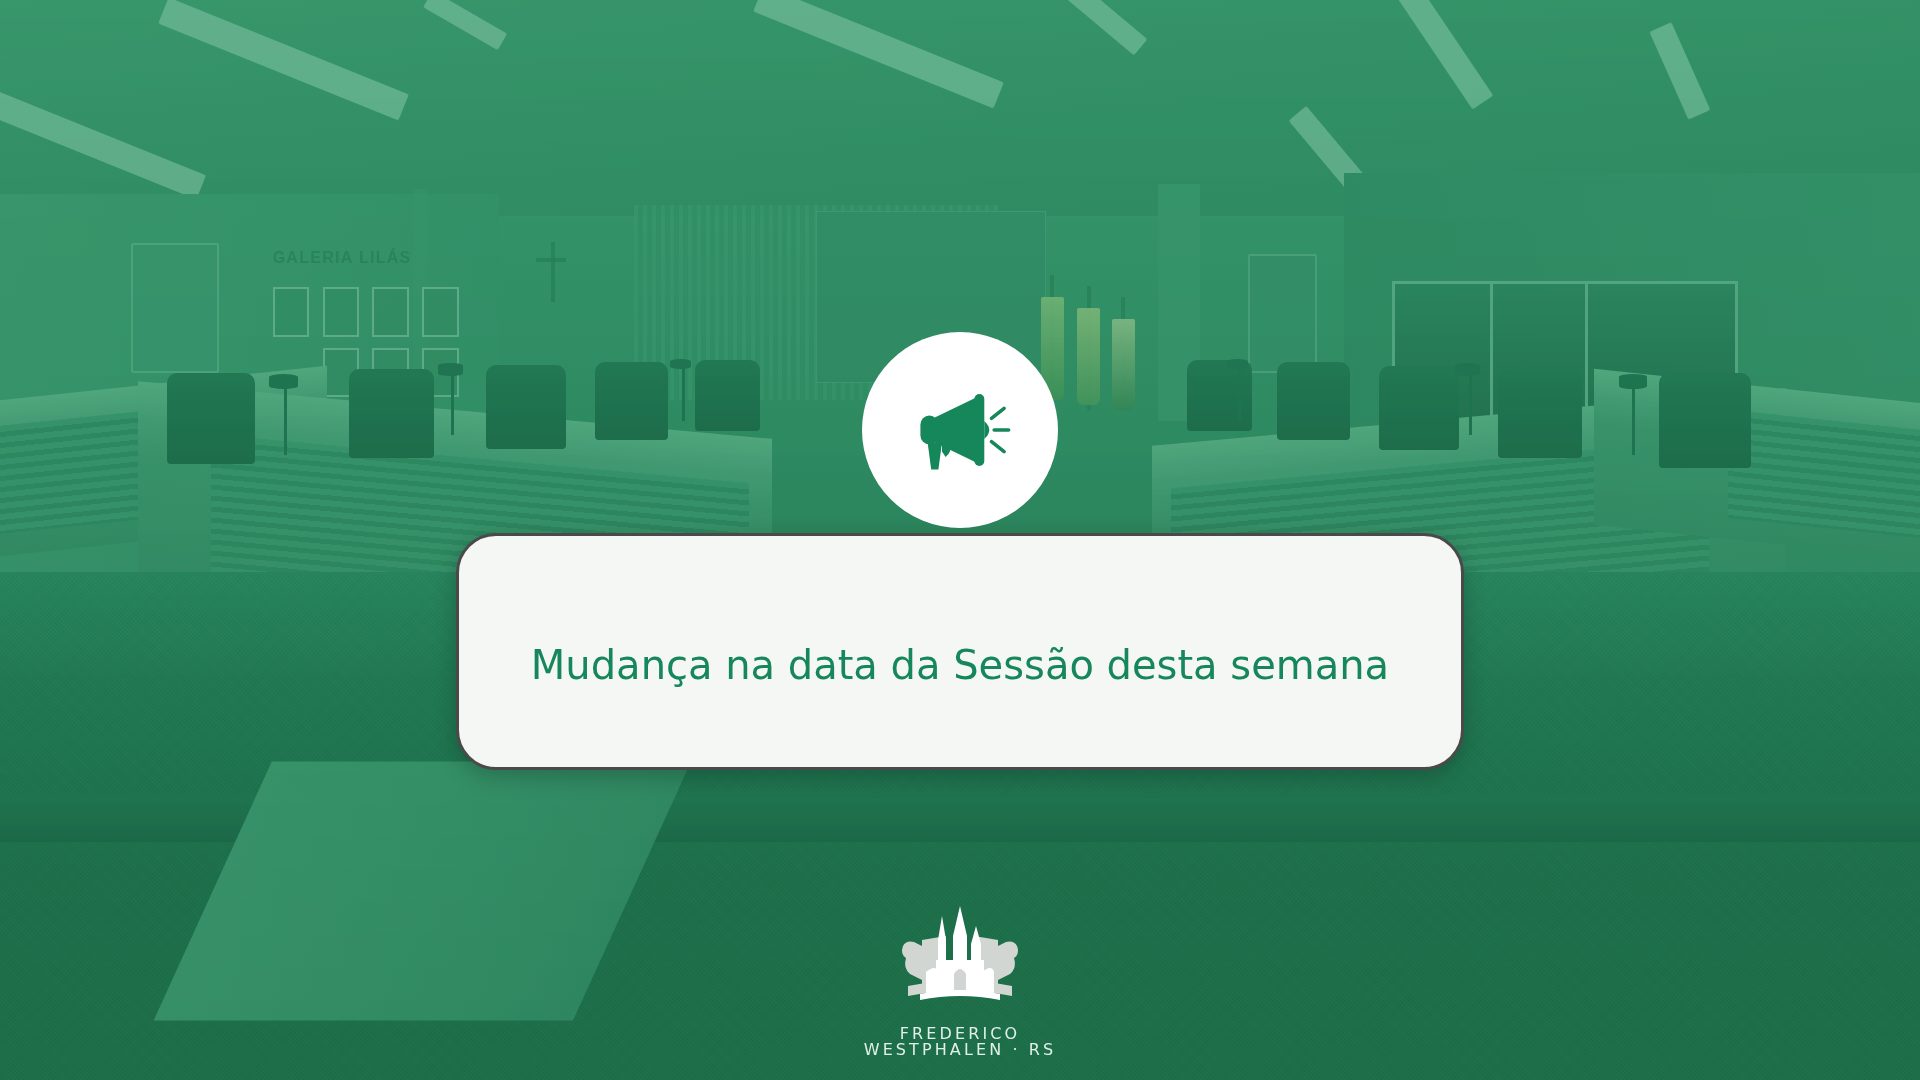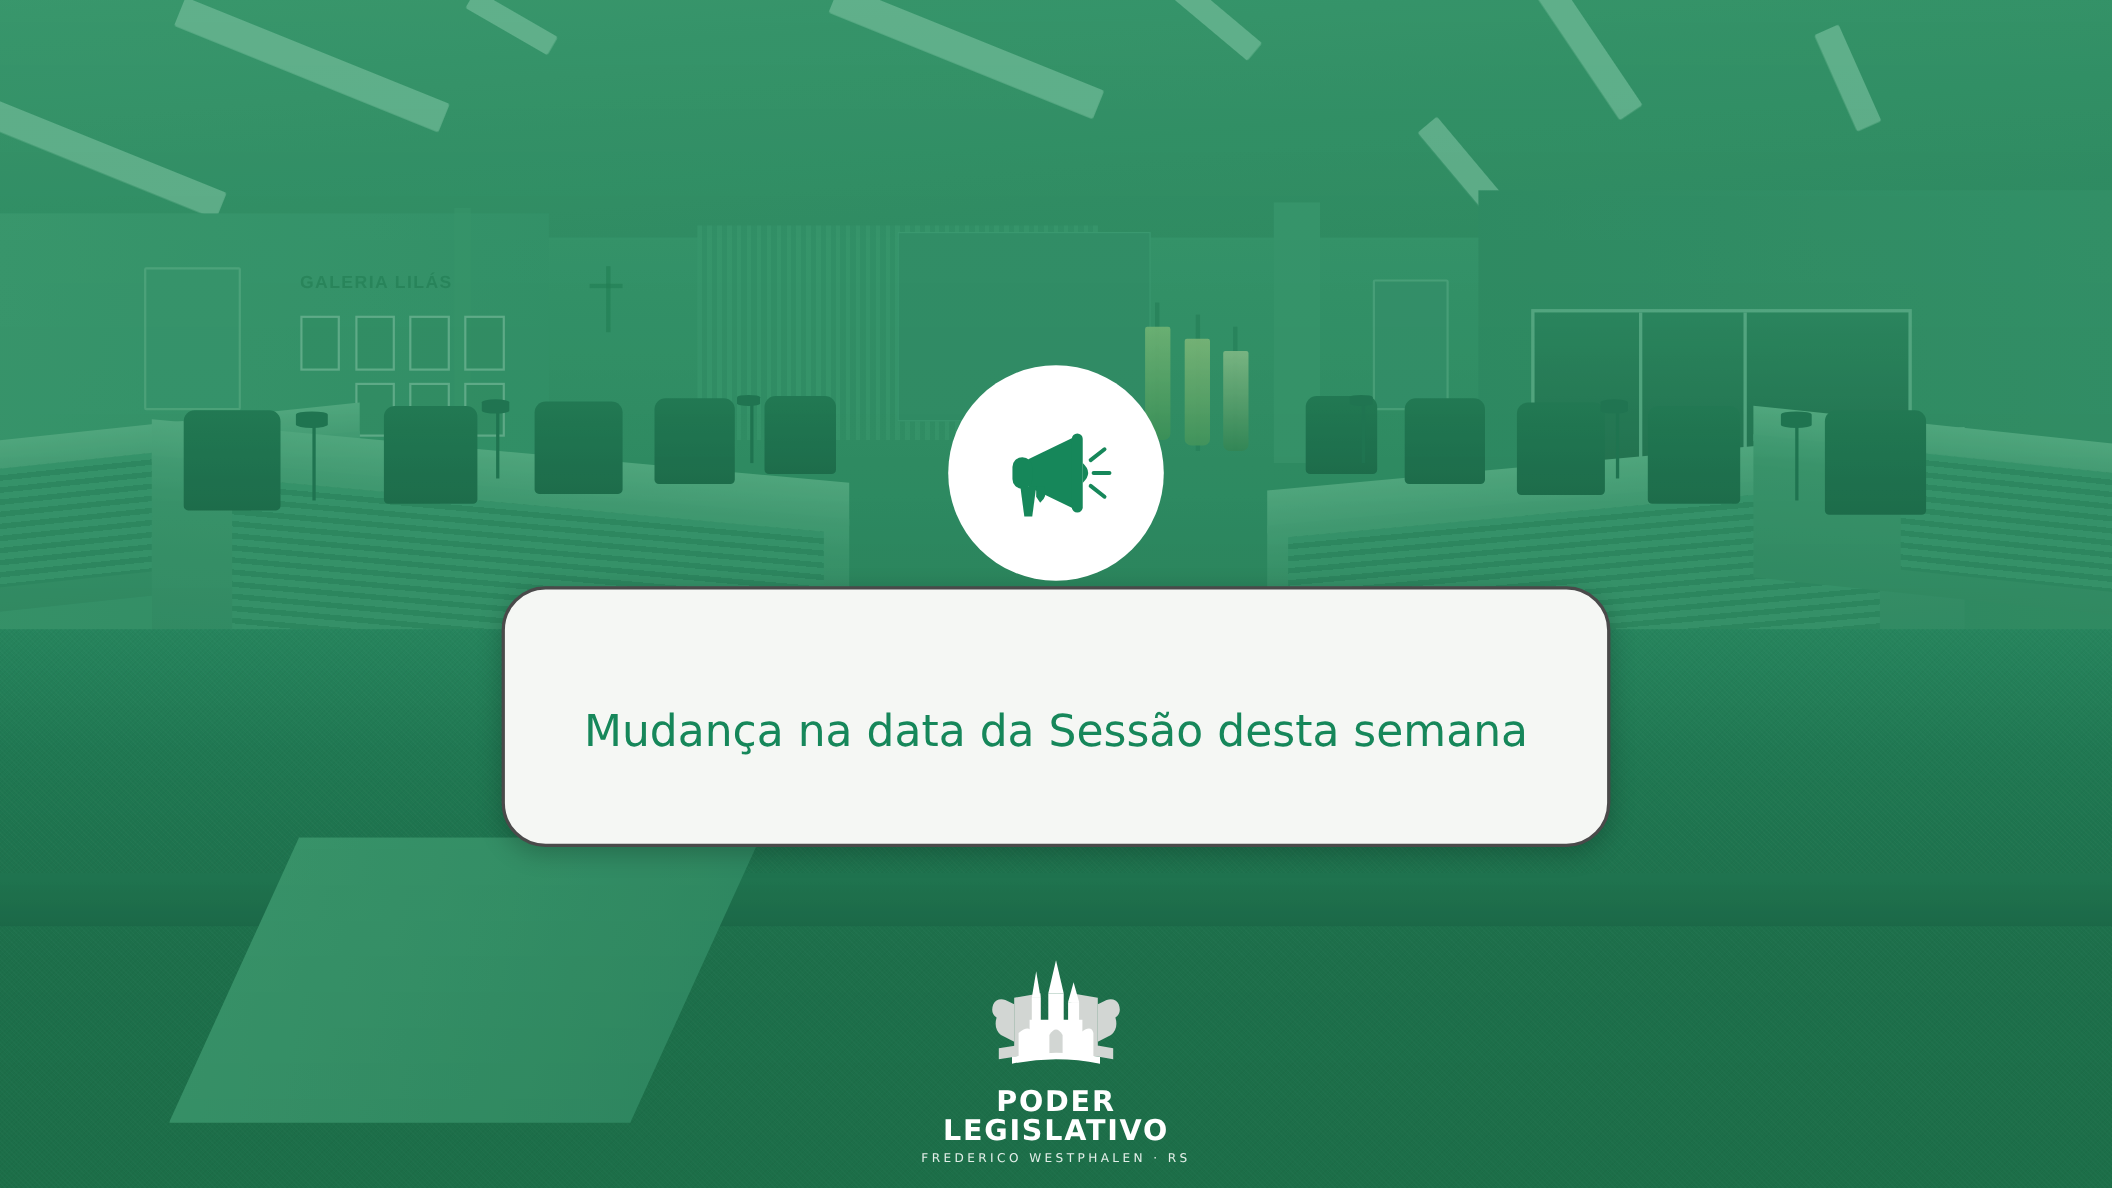--- a/index.html
+++ b/index.html
@@ -191,21 +191,21 @@
     z-index:25;
   }
   .brand-emblem{ width:180px; height:118px; margin:0 auto; display:block; }
   .brand-name{
     font-family:"DejaVu Sans", sans-serif;
     font-weight:700; font-size:26px; letter-spacing:1.6px;
     color:#ffffff; margin-top:2px; line-height:1;
   }
   .brand-sub{
     font-family:"DejaVu Sans", sans-serif;
-    font-weight:400; font-size:11px; letter-spacing:3.1px;
+    font-weight:400; font-size:16px; letter-spacing:3.1px;
     color:#e3efe9; margin-top:6px; line-height:1;
   }
 </style>
 </head>
 <body>
 
 <div id="stage">
 
   <div class="photo">
 
@@ -360,17 +360,16 @@
         <path d="M66 58 L114 58 L114 92 L66 92 Z"></path>
 
         <path d="M84 72 q6 -10 12 0 L96 92 L84 92 Z" fill="#d2d6d3"></path>
 
         <path d="M56 70 q10 -8 12 0 L68 92 L56 92 Z"></path>
         <path d="M112 70 q10 -8 12 0 L124 92 L112 92 Z"></path>
 
         <path d="M50 92 Q90 84 130 92 L130 98 Q90 90 50 98 Z"></path>
       </g>
     </svg>
-    <div class="brand-name">PODER LEGISLATIVO</div>
     <div class="brand-sub">FREDERICO WESTPHALEN · RS</div>
   </div>
 
 </div>
 
 </body></html>

